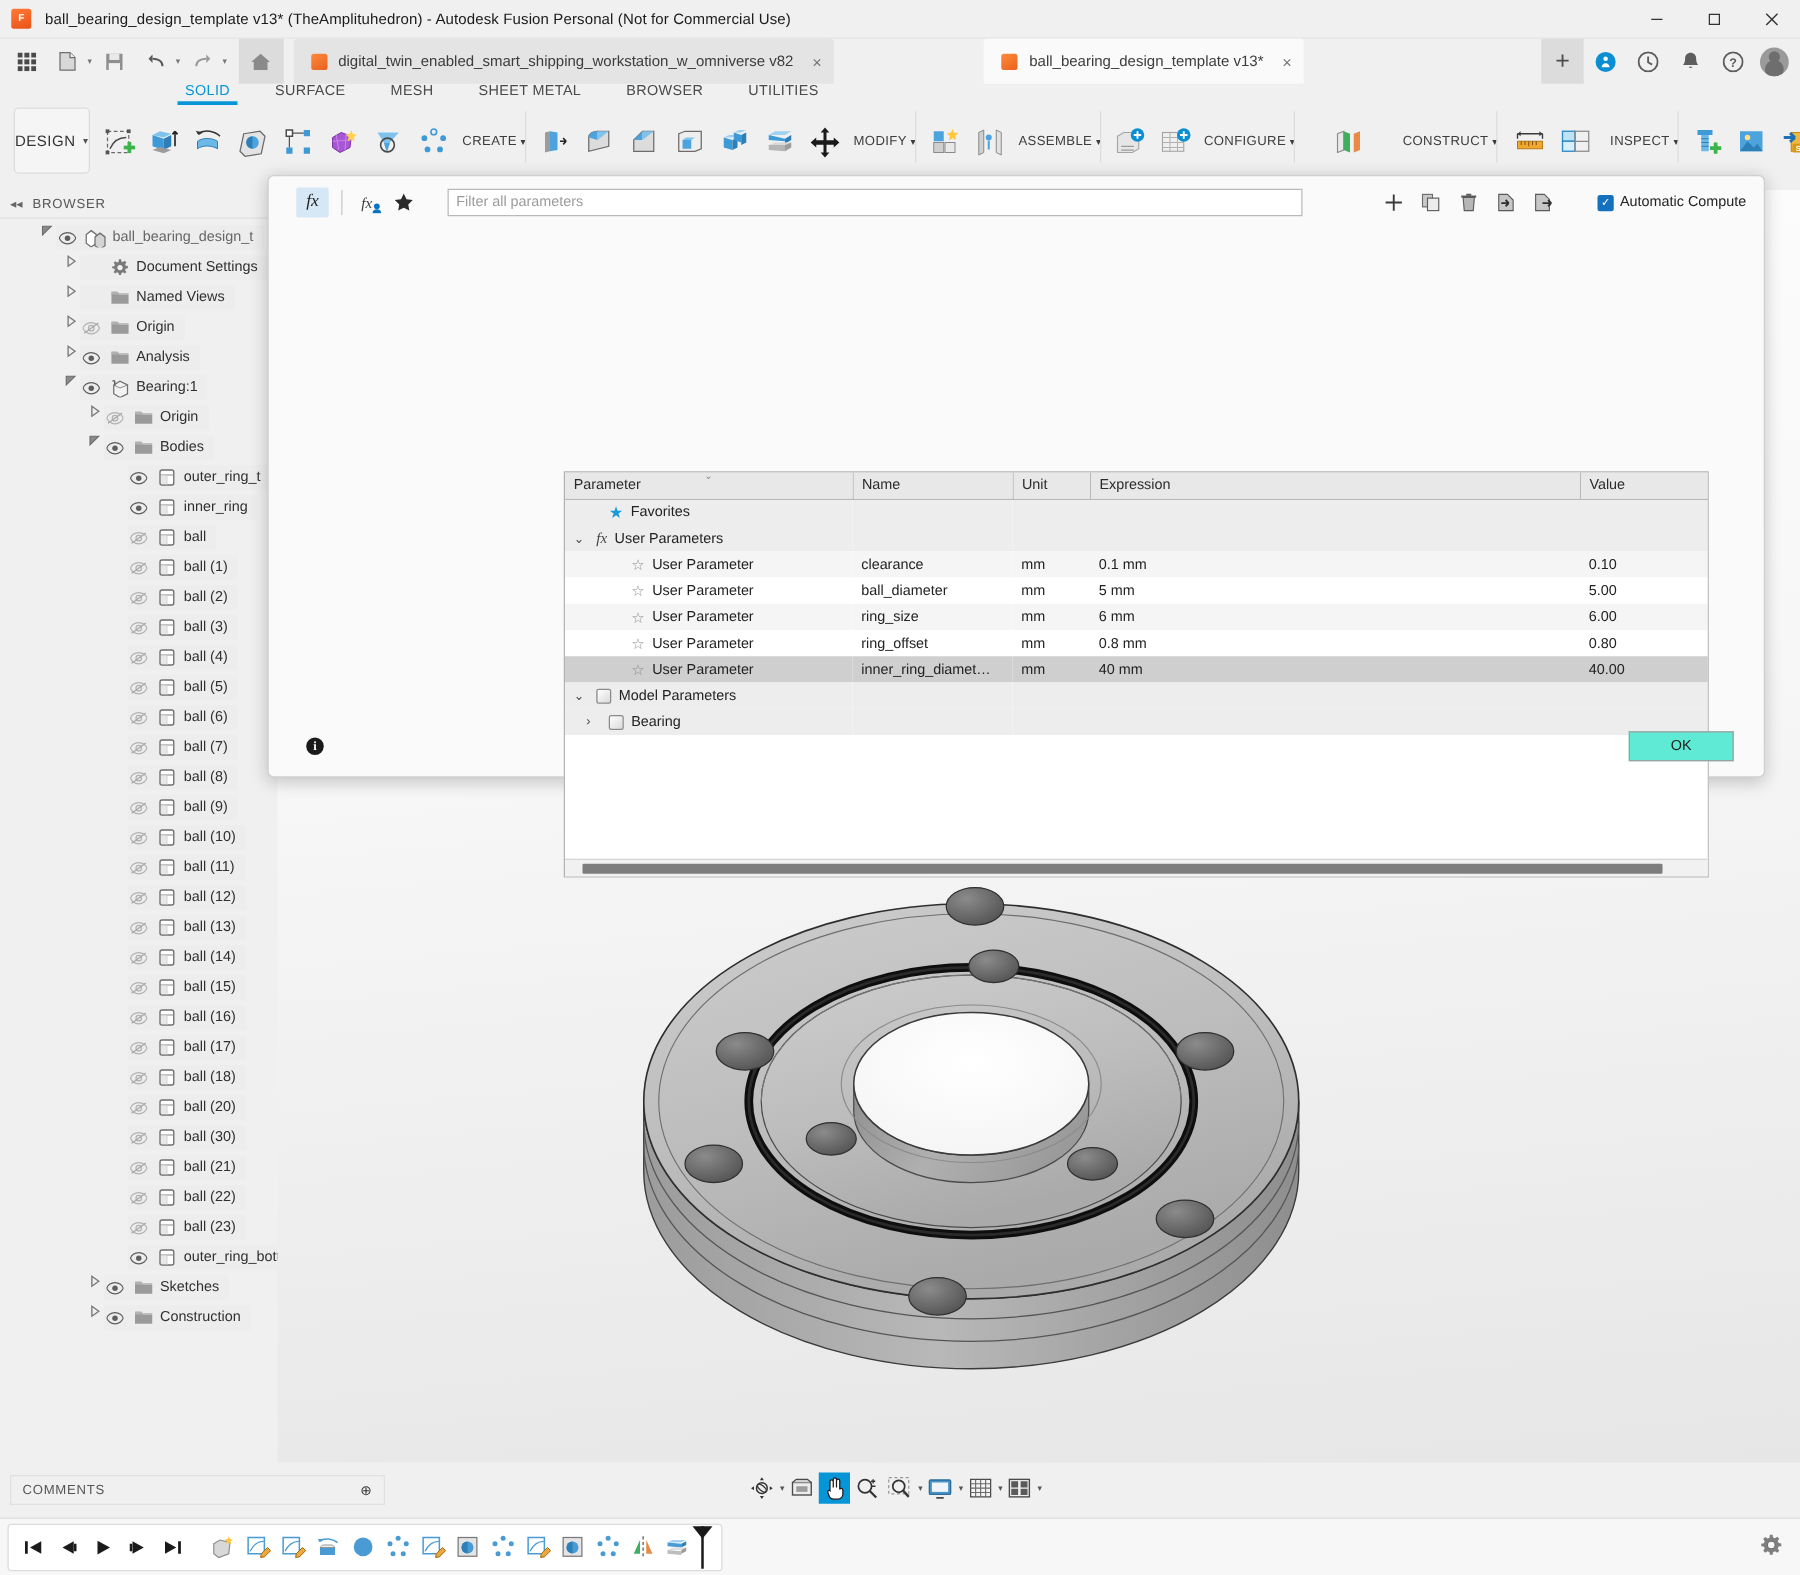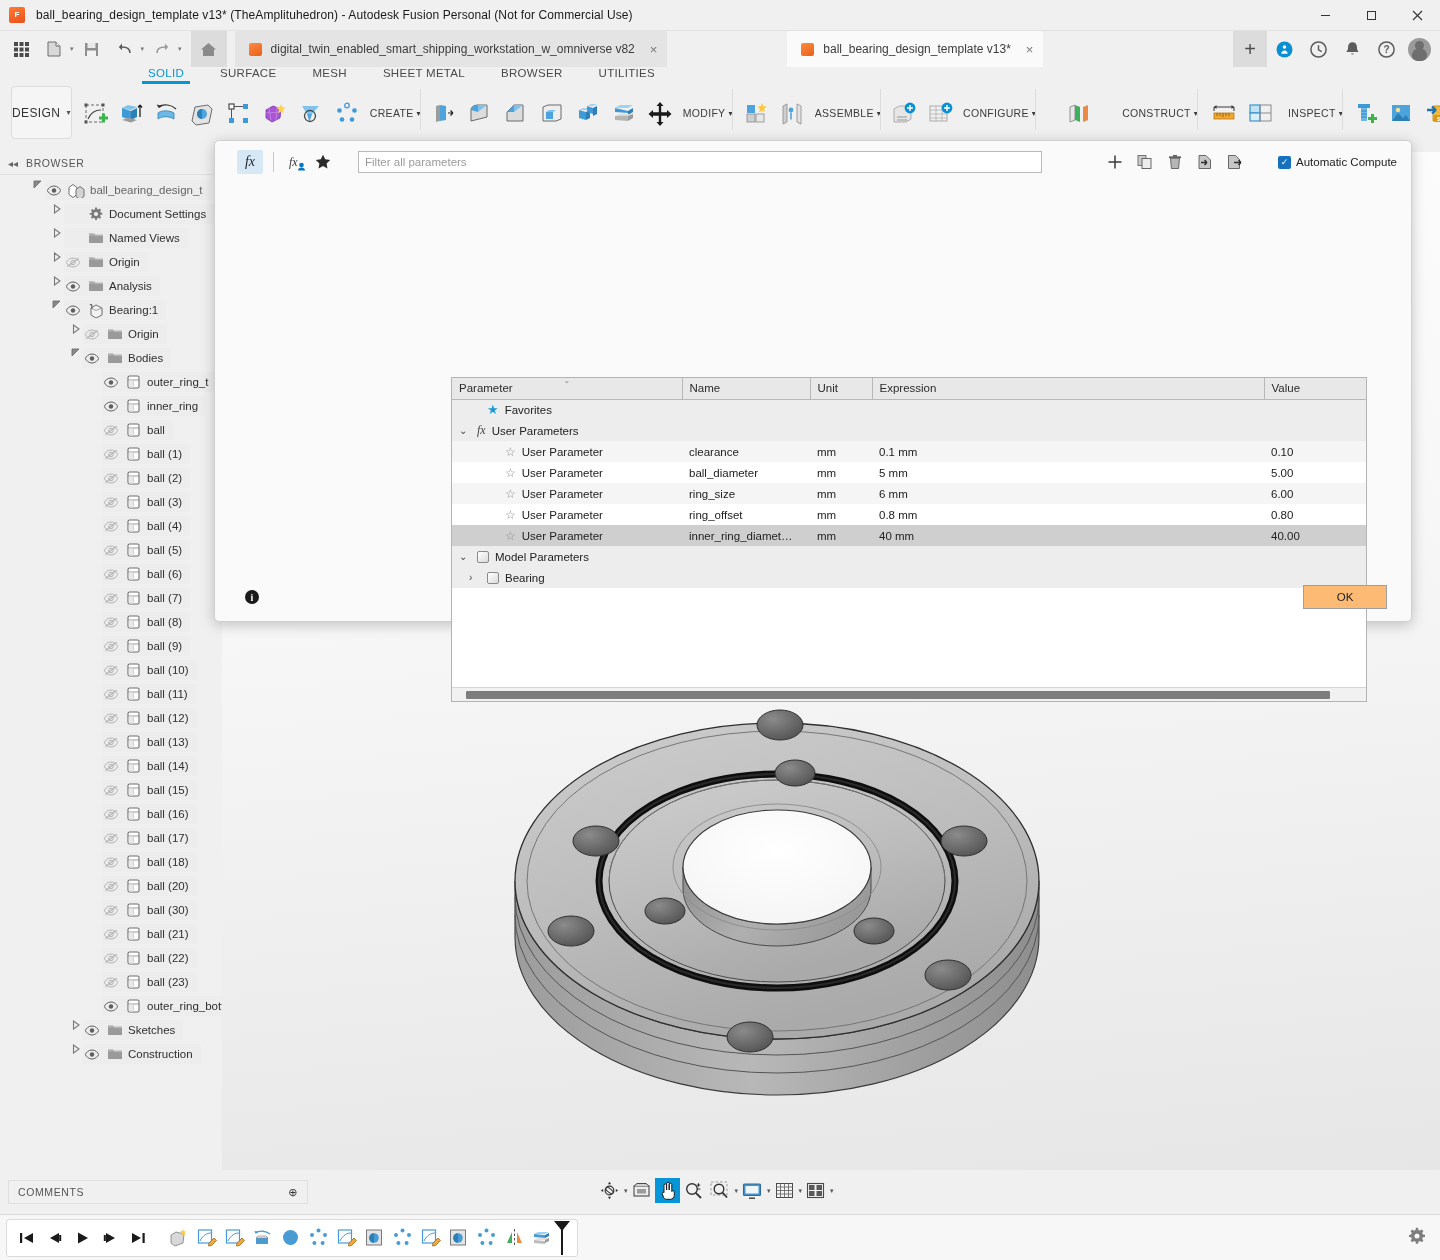--- a/index.html
+++ b/index.html
@@ -208,21 +208,21 @@
   .dlg-footer {
     position:absolute; left:0; right:0; bottom:0; height:48px;
     display:flex; align-items:center; padding:0 24px 0 30px;
   }
   .infoico {
     width:14px; height:14px; border-radius:50%; background:#1a1a1a; color:#fff;
     font-size:10px; font-weight:bold; display:flex; align-items:center;
     justify-content:center; font-family:"Liberation Serif",serif;
   }
   .okbtn {
-    margin-left:auto; width:84px; height:24px; background:#fdba74;
+    margin-left:auto; width:84px; height:24px; background:#5eead4;
     border:1px solid #9e9e9e; font-size:11.5px; color:#222;
     display:flex; align-items:center; justify-content:center;
   }
 
   
   .model { position:absolute; left:505px; top:645px; width:545px; height:470px; }
 
   
   .comments {
     position:absolute; left:8px; top:1180px; width:300px; height:24px;

